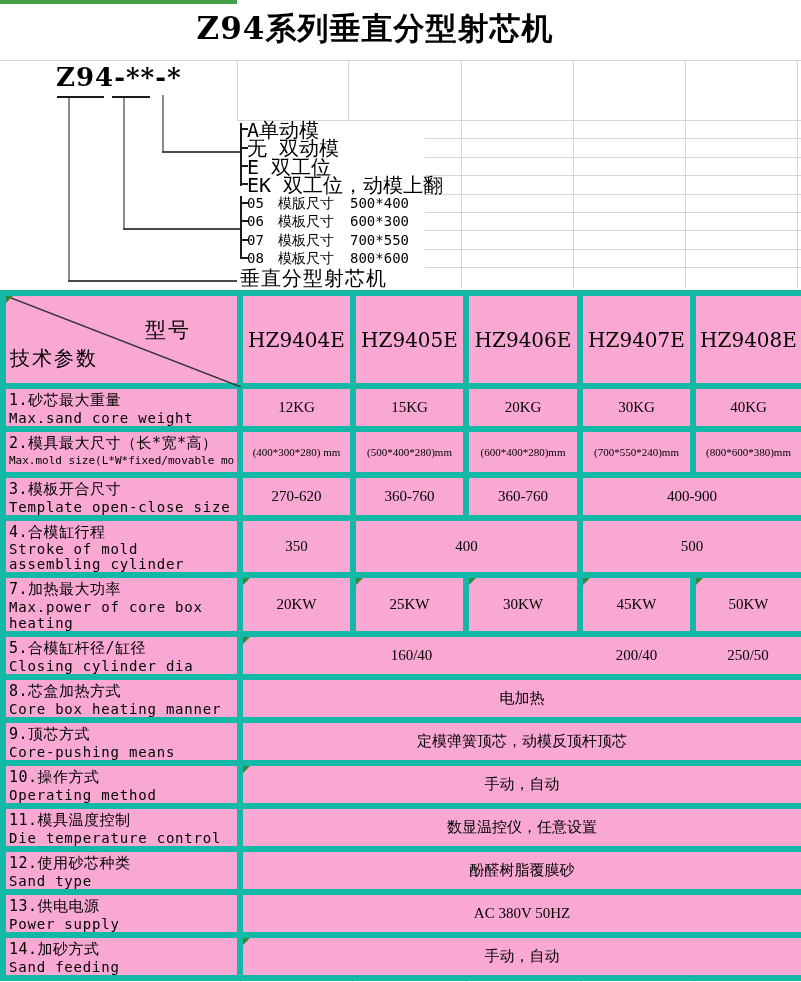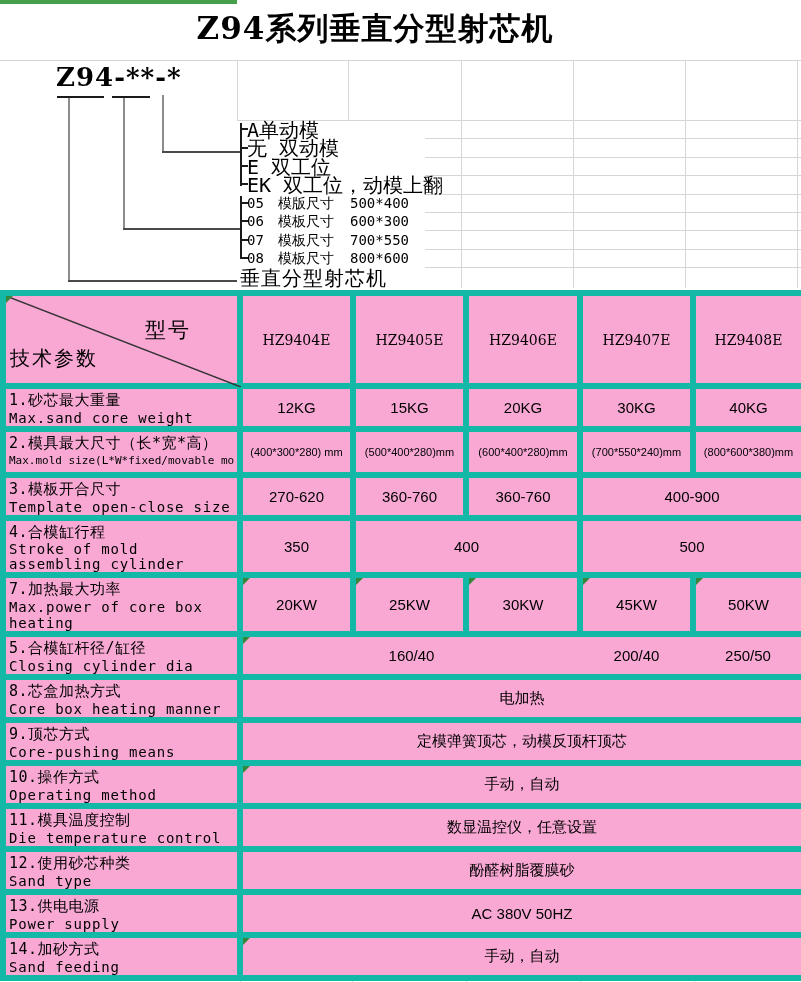--- a/index.html
+++ b/index.html
@@ -30,23 +30,23 @@
         table-layout:fixed;z-index:2;border:2px solid #000;}
   td{border:6px solid #14b8a6;padding:0;position:relative;background:#f9a8d4;}
   td.corner{vertical-align:top;}
   .corner-svg{position:absolute;left:0;top:0;}
   .corner-tr{position:absolute;right:46px;top:20px;font-size:21px;letter-spacing:2px;}
   .corner-bl{position:absolute;left:4px;bottom:11px;font-size:20px;letter-spacing:2px;}
   td.lbl{text-align:left;vertical-align:top;padding:2px 2px 0 3px;}
   .zh{font-size:15px;line-height:19px;letter-spacing:0.5px;}
   .en{font-size:14px;line-height:16px;letter-spacing:0.8px;}
   .en.small{font-size:11px;letter-spacing:0;white-space:nowrap;overflow:hidden;}
-  td.val{text-align:center;vertical-align:middle;font-family:Liberation Sans, sans-serif;font-size:15px;}
+  td.val{text-align:center;vertical-align:middle;font-family:Liberation Serif, serif;font-size:15px;}
   td.val.small{font-size:11px;}
-  td.model{text-align:center;vertical-align:middle;font-family:"DejaVu Serif",serif;font-size:14px;}
+  td.model{text-align:center;vertical-align:middle;font-family:"DejaVu Serif",serif;font-size:20px;}
   td.nb{border-left:none;border-right:none;}
   tr.thickb td{border-bottom:2px solid #000;}
   .tri{position:absolute;left:0;top:0;width:0;height:0;display:block;
        border-top:7px solid #35883b;border-right:7px solid transparent;z-index:3;}
   .sel-border{position:absolute;left:-2px;top:-2px;right:-2px;bottom:-2px;
               border:3px solid #46a049;pointer-events:none;z-index:5;}
   .sel-handle{position:absolute;right:-5px;bottom:-5px;width:7px;height:7px;
               background:#46a049;box-shadow:0 0 0 1px #fff;z-index:6;}
 </style>
 </head>

